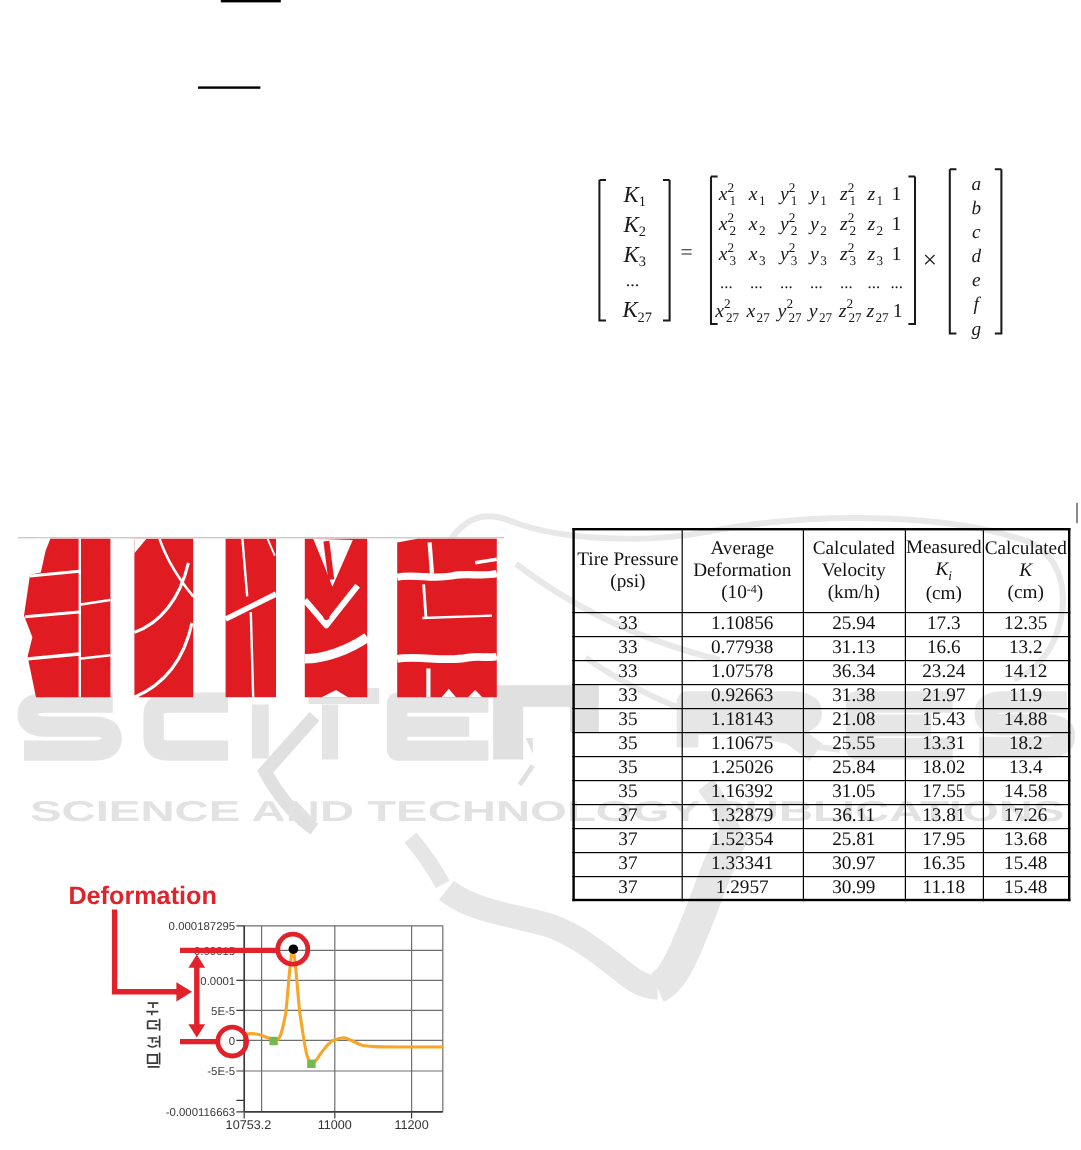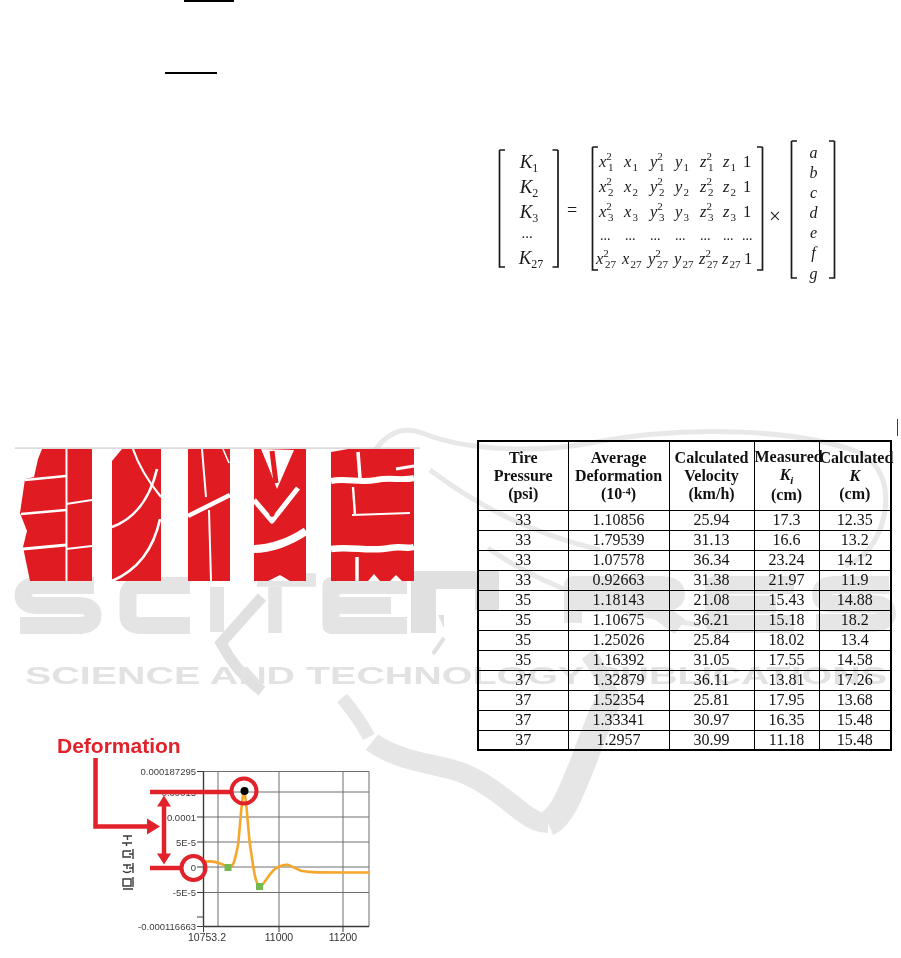--- a/index.html
+++ b/index.html
@@ -173,38 +173,38 @@
 <table class="data abs" style="left:477px;top:440px;width:413px;">
 <colgroup>
         <col style="width:90px">
         <col style="width:101px">
         <col style="width:85px">
         <col style="width:65px">
         <col style="width:72px">
       </colgroup>
 <tbody>
 
-<tr style="height:69px;font-size:16px;font-weight:bold;">
+<tr style="height:69px;font-size:16px;">
   <td>Tire Pressure<br>(psi)</td>
   <td>Average<br>Deformation<br>(10<span style="font-size:10px;vertical-align:4px;">-4</span>)</td>
   <td>Calculated<br>Velocity<br>(km/h)</td>
   <td>Measured<br><i>K<sub style="font-size:11px;">i</sub></i><br>(cm)</td>
   <td>Calculated<br><i>K</i><br>(cm)</td>
 </tr>
 
 <tr style="height:20px;">
           <td>33</td>
           <td>1.10856</td>
           <td>25.94</td>
           <td>17.3</td>
           <td>12.35</td>
         </tr>
 <tr style="height:20px;">
           <td>33</td>
-          <td>1.79539</td>
+          <td>0.77938</td>
           <td>31.13</td>
           <td>16.6</td>
           <td>13.2</td>
         </tr>
 <tr style="height:20px;">
           <td>33</td>
           <td>1.07578</td>
           <td>36.34</td>
           <td>23.24</td>
           <td>14.12</td>
@@ -219,22 +219,22 @@
 <tr style="height:20px;">
           <td>35</td>
           <td>1.18143</td>
           <td>21.08</td>
           <td>15.43</td>
           <td>14.88</td>
         </tr>
 <tr style="height:20px;">
           <td>35</td>
           <td>1.10675</td>
-          <td>36.21</td>
-          <td>15.18</td>
+          <td>25.55</td>
+          <td>13.31</td>
           <td>18.2</td>
         </tr>
 <tr style="height:20px;">
           <td>35</td>
           <td>1.25026</td>
           <td>25.84</td>
           <td>18.02</td>
           <td>13.4</td>
         </tr>
 <tr style="height:20px;">

